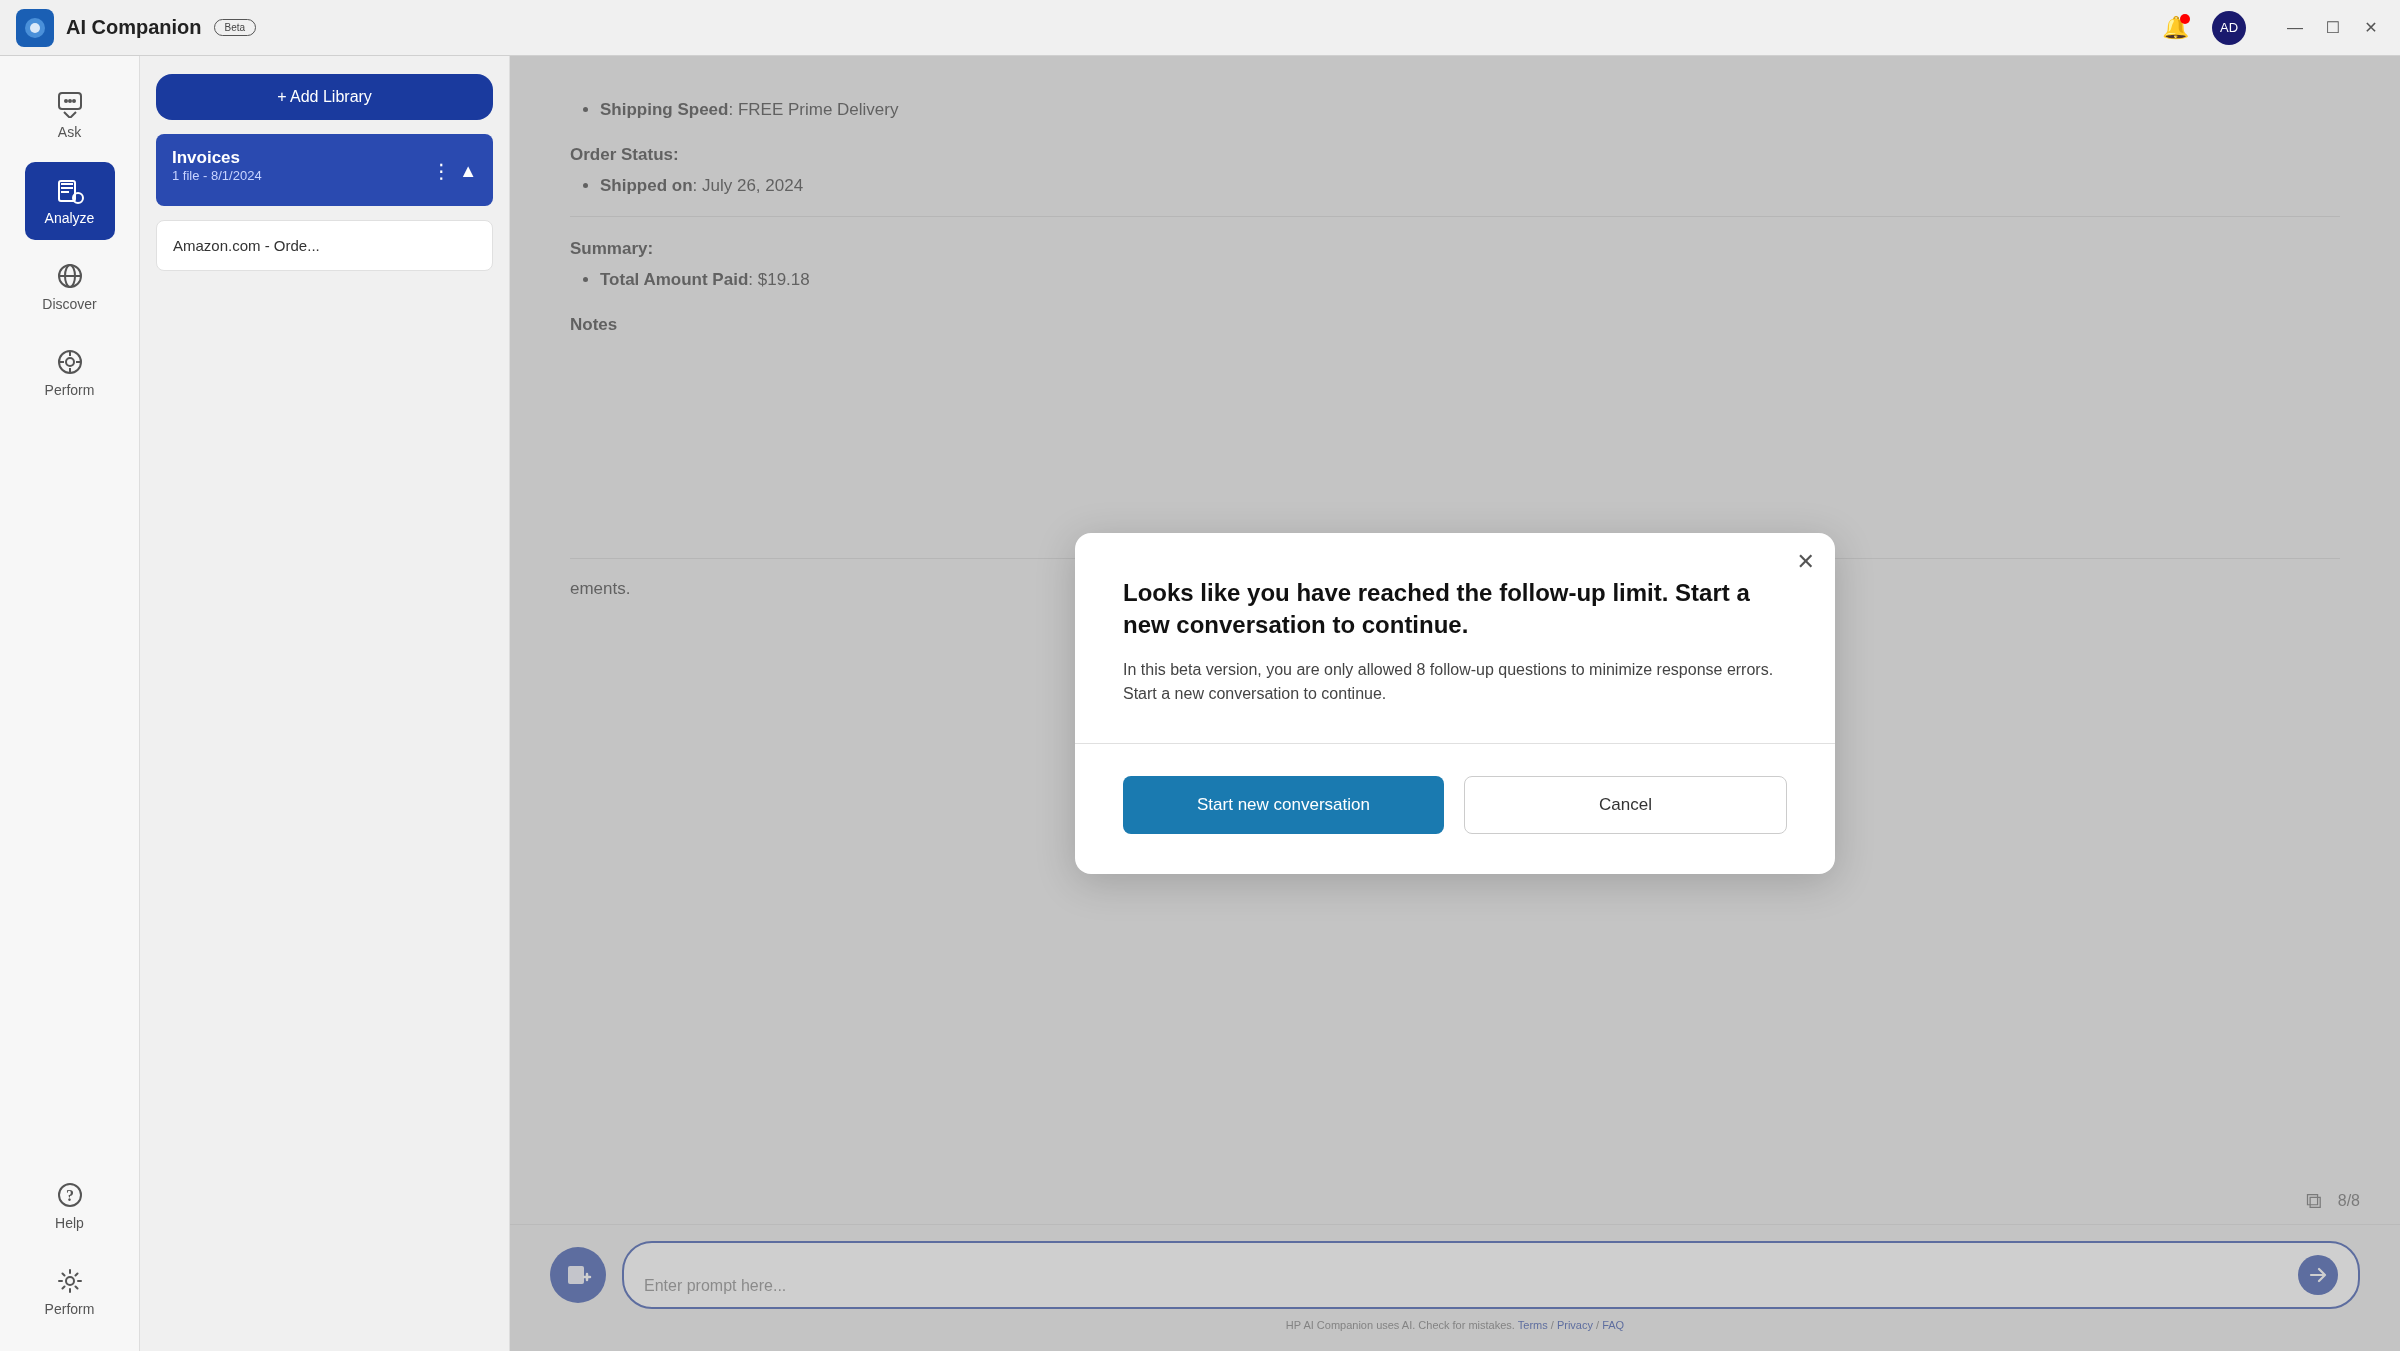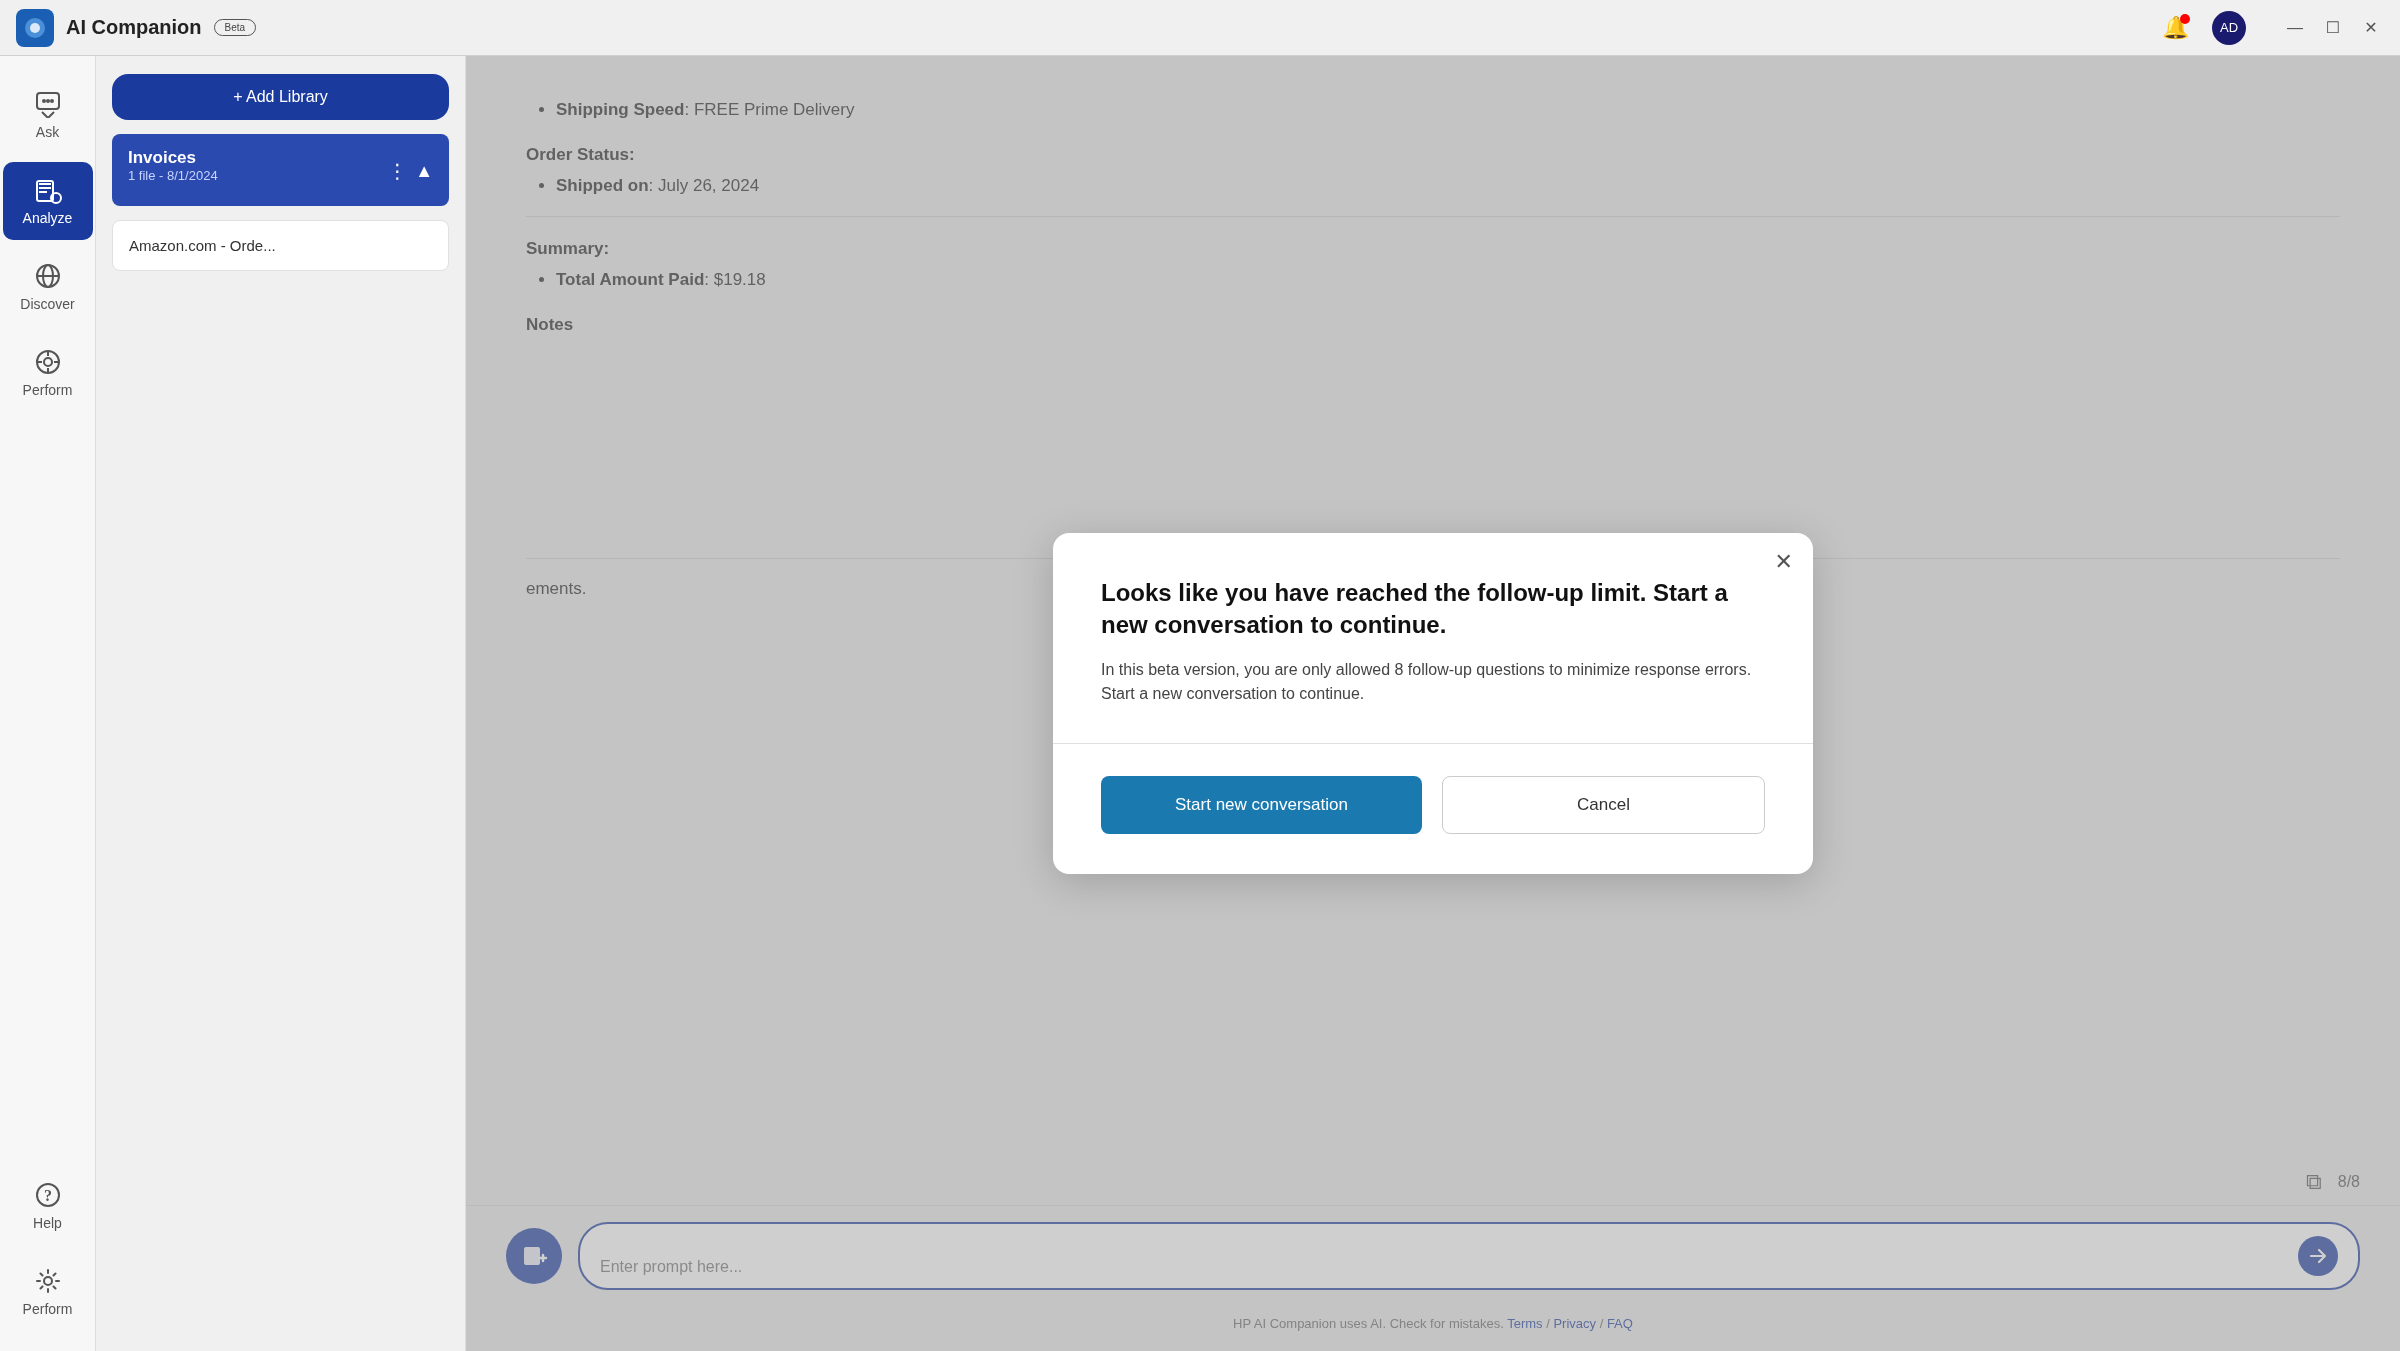--- a/index.html
+++ b/index.html
@@ -114,21 +114,21 @@
       position: absolute;
       top: 56px;
       left: 0;
       right: 0;
       bottom: 0;
       display: flex;
     }
 
     
     .sidebar-nav {
-      width: 96px;
+      width: 140px;
       background: #f7f7f7;
       display: flex;
       flex-direction: column;
       align-items: center;
       padding: 20px 0;
       border-right: 1px solid #ddd;
       gap: 8px;
     }
     .nav-item {
       display: flex;
@@ -314,23 +314,23 @@
       display: flex;
       align-items: center;
       justify-content: center;
       cursor: pointer;
       font-size: 18px;
       color: white;
       border: none;
     }
     .footer-text {
       text-align: center;
-      font-size: 13px;
+      font-size: 11px;
       color: #666;
-      margin-top: 26px;
+      margin-top: 10px;
     }
     .footer-text a { color: #1a3a9e; text-decoration: none; }
 
     
     .modal-overlay {
       position: absolute;
       inset: 0;
       background: rgba(160,160,160,0.5);
       display: flex;
       align-items: center;

